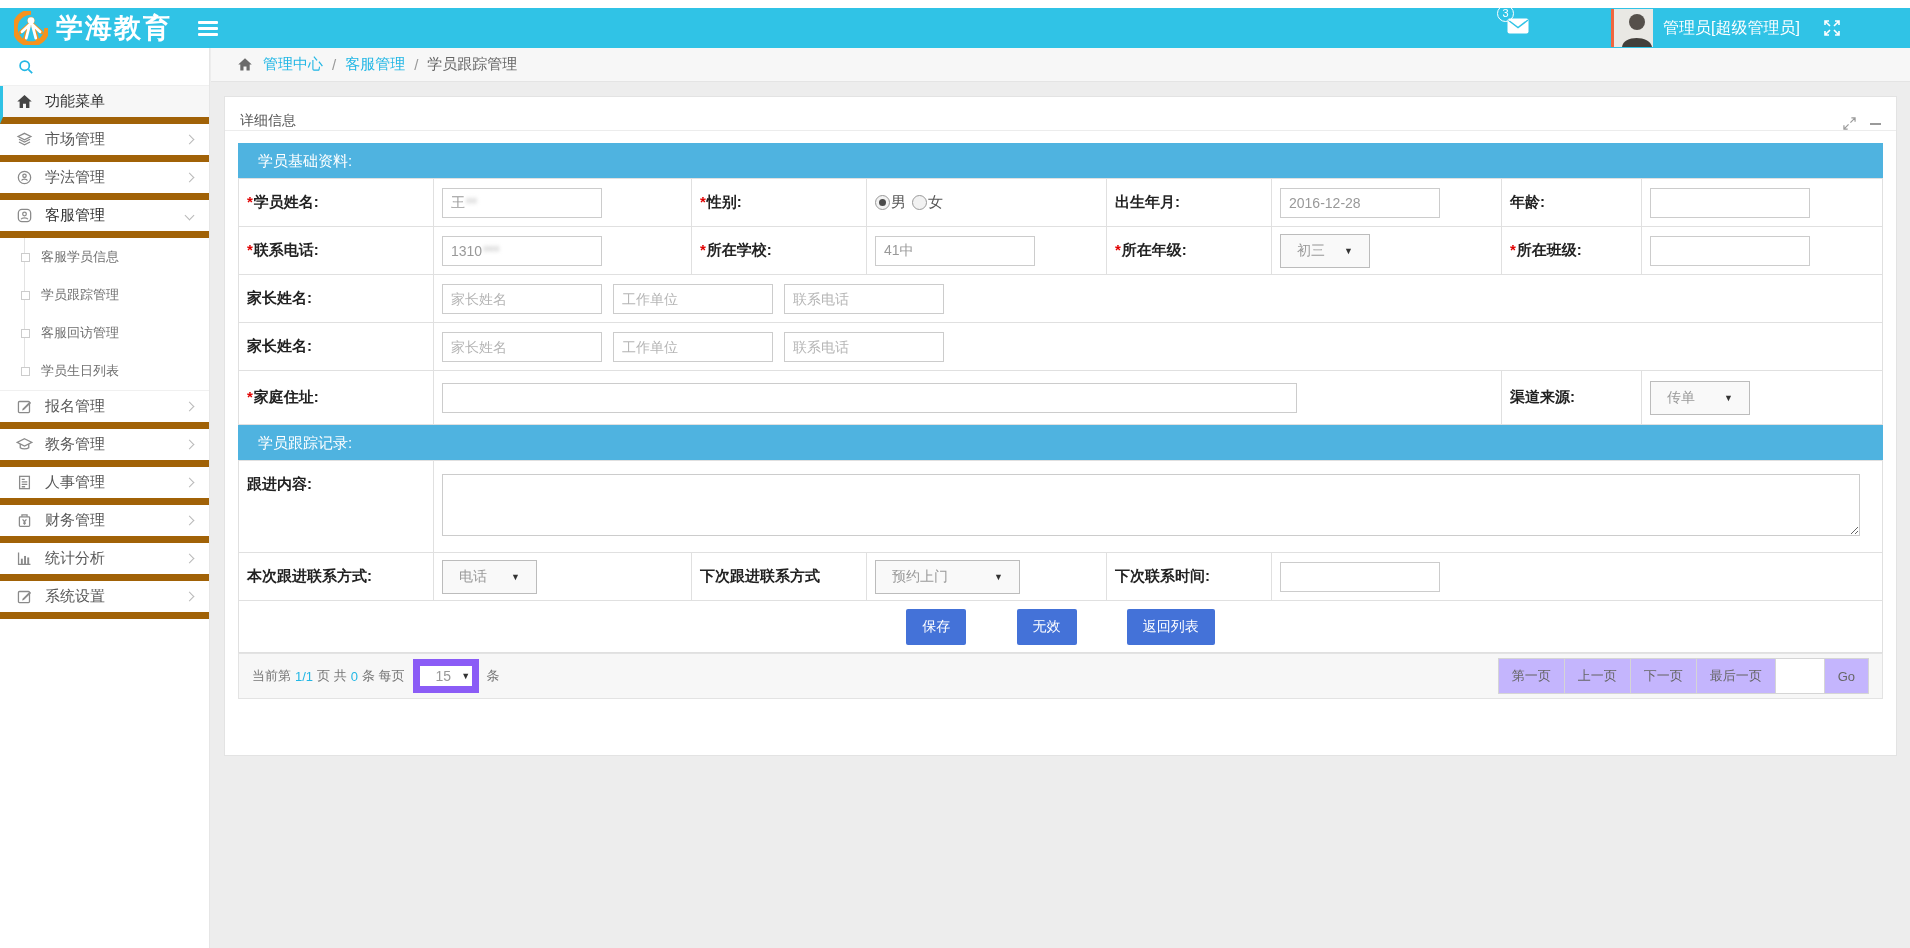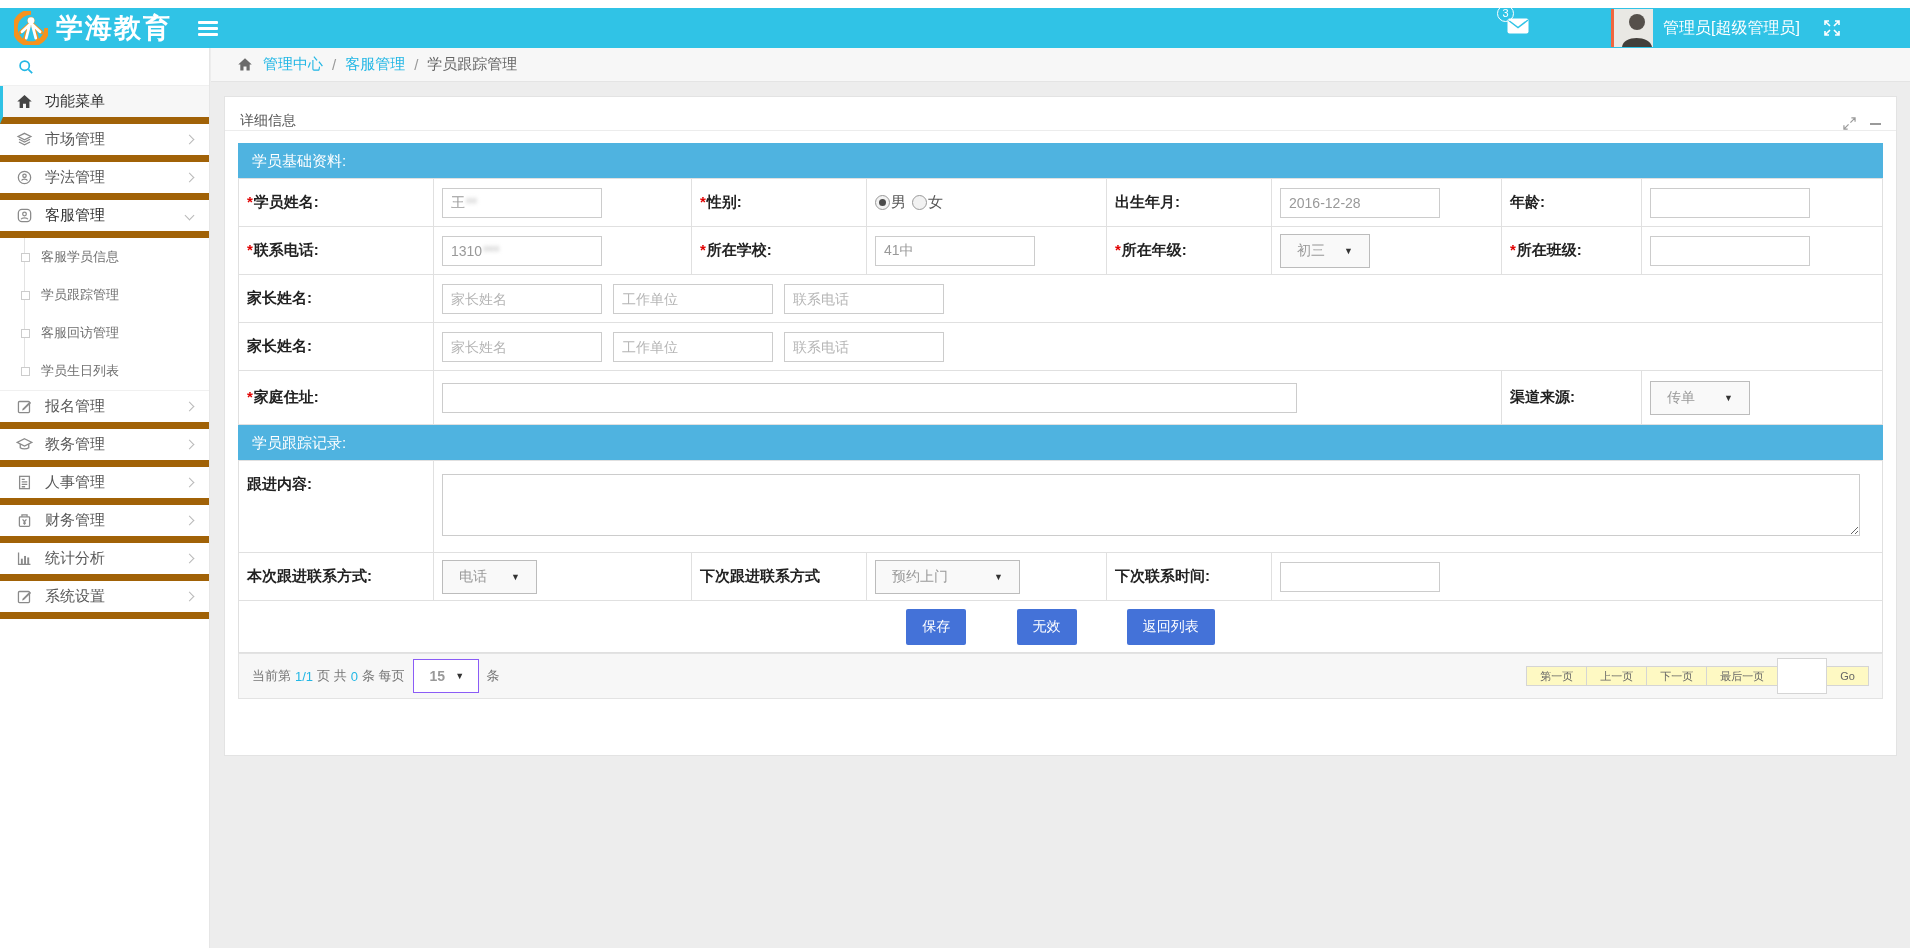--- a/index.html
+++ b/index.html
@@ -48,21 +48,21 @@
   .breadcrumb .sep { margin:0 9px; color:#999; }
   .content { padding:14px 13px; }
   .panel { background:#fff; border:1px solid #e3e3e3; min-height:660px; }
   .panel-head { height:34px; border-bottom:1px solid #ececec; display:flex; align-items:flex-end; padding:0 15px; }
   .panel-title { font-size:14px; color:#555; }
   .panel-tools { margin-left:auto; display:flex; align-items:center; gap:14px; }
   .tool { cursor:pointer; display:flex; align-items:center; }
   .minus-bar { width:11px; height:2px; background:#9a9a9a; }
 
   .form-wrap { padding:12px 13px; }
-  .section-bar { background:#4fb3e0; color:#fff; height:35px; line-height:35px; padding-left:14px; font-size:15px; }
+  .section-bar { background:#4fb3e0; color:#fff; height:35px; line-height:35px; padding-left:20px; font-size:15px; }
   table.frm { width:100%; border-collapse:collapse; table-layout:fixed; background:#fff; }
   table.frm td { border:1px solid #e0e0e0; height:48px; padding:4px 8px; font-size:15px; vertical-align:middle; }
   td.lbl { font-weight:bold; color:#222; padding-left:15px; }
   .req { color:#e00000; margin-right:1px; }
   .inp { height:30px; border:1px solid #ccc; padding:0 8px; font-size:14px; color:#999; width:160px; background:#fff; outline:none; }
   .inp::placeholder { color:#b5b5b5; }
   .fake-inp { height:30px; border:1px solid #ccc; padding:0 8px; font-size:14px; color:#999; width:160px;
               background:#fff; display:inline-flex; align-items:center; }
   .blur { filter:blur(2px); color:#aaa; margin-left:1px; }
   .inp-wide { width:855px; }
@@ -81,24 +81,24 @@
   .btn { background:#4472d8; color:#fff; border:none; padding:9px 16px; font-size:14px; border-radius:2px;
          margin:0 23px; cursor:pointer; font-family:inherit; }
 
   .empty-row { margin:42px 0 18px 38px; font-size:13px; color:#222; display:flex; align-items:center; }
   .dot { width:9px; height:9px; border-radius:50%; background:#4ec3df; margin-right:10px; }
 
   .pagebar { margin:0 0 12px 0; background:#f7f7f7; border:1px solid #e3e3e3; height:46px; display:flex;
              align-items:center; padding:0 13px; font-size:13px; color:#777; }
   .pg-left { display:flex; align-items:center; gap:4px; }
   .pg-num { color:#23b7e5; }
-  .pg-sel { margin:8px 4px; height:34px; background:#fff; border:1px solid #8b5cf6; width:66px;font-weight:bold; }
+  .pg-sel { margin:8px 4px; height:34px; background:#fff; border:7px solid #8b5cf6; width:66px; }
   .pg-right { margin-left:auto; display:flex; align-items:center; }
-  .pg-btn { border:1px solid #d5d5d5; background:#fef9c3; height:20px; padding:0 13px; margin-left:-1px;
-            color:#666; font-size:11px; cursor:pointer; display:flex; align-items:center; }
+  .pg-btn { border:1px solid #d5d5d5; background:#c4b5fd; height:36px; padding:0 13px; margin-left:-1px;
+            color:#666; font-size:13px; cursor:pointer; display:flex; align-items:center; }
   .pg-input { width:50px; height:36px; border:1px solid #d5d5d5; margin-left:-1px; outline:none; padding:0 6px; font-size:13px; }
   svg.icn { stroke:#8a8a8a; fill:none; stroke-width:1.2; }
 </style>
 </head>
 <body>
 
 <div class="top-white"></div>
 
 <div class="topbar">
   <div class="logo-wrap">

